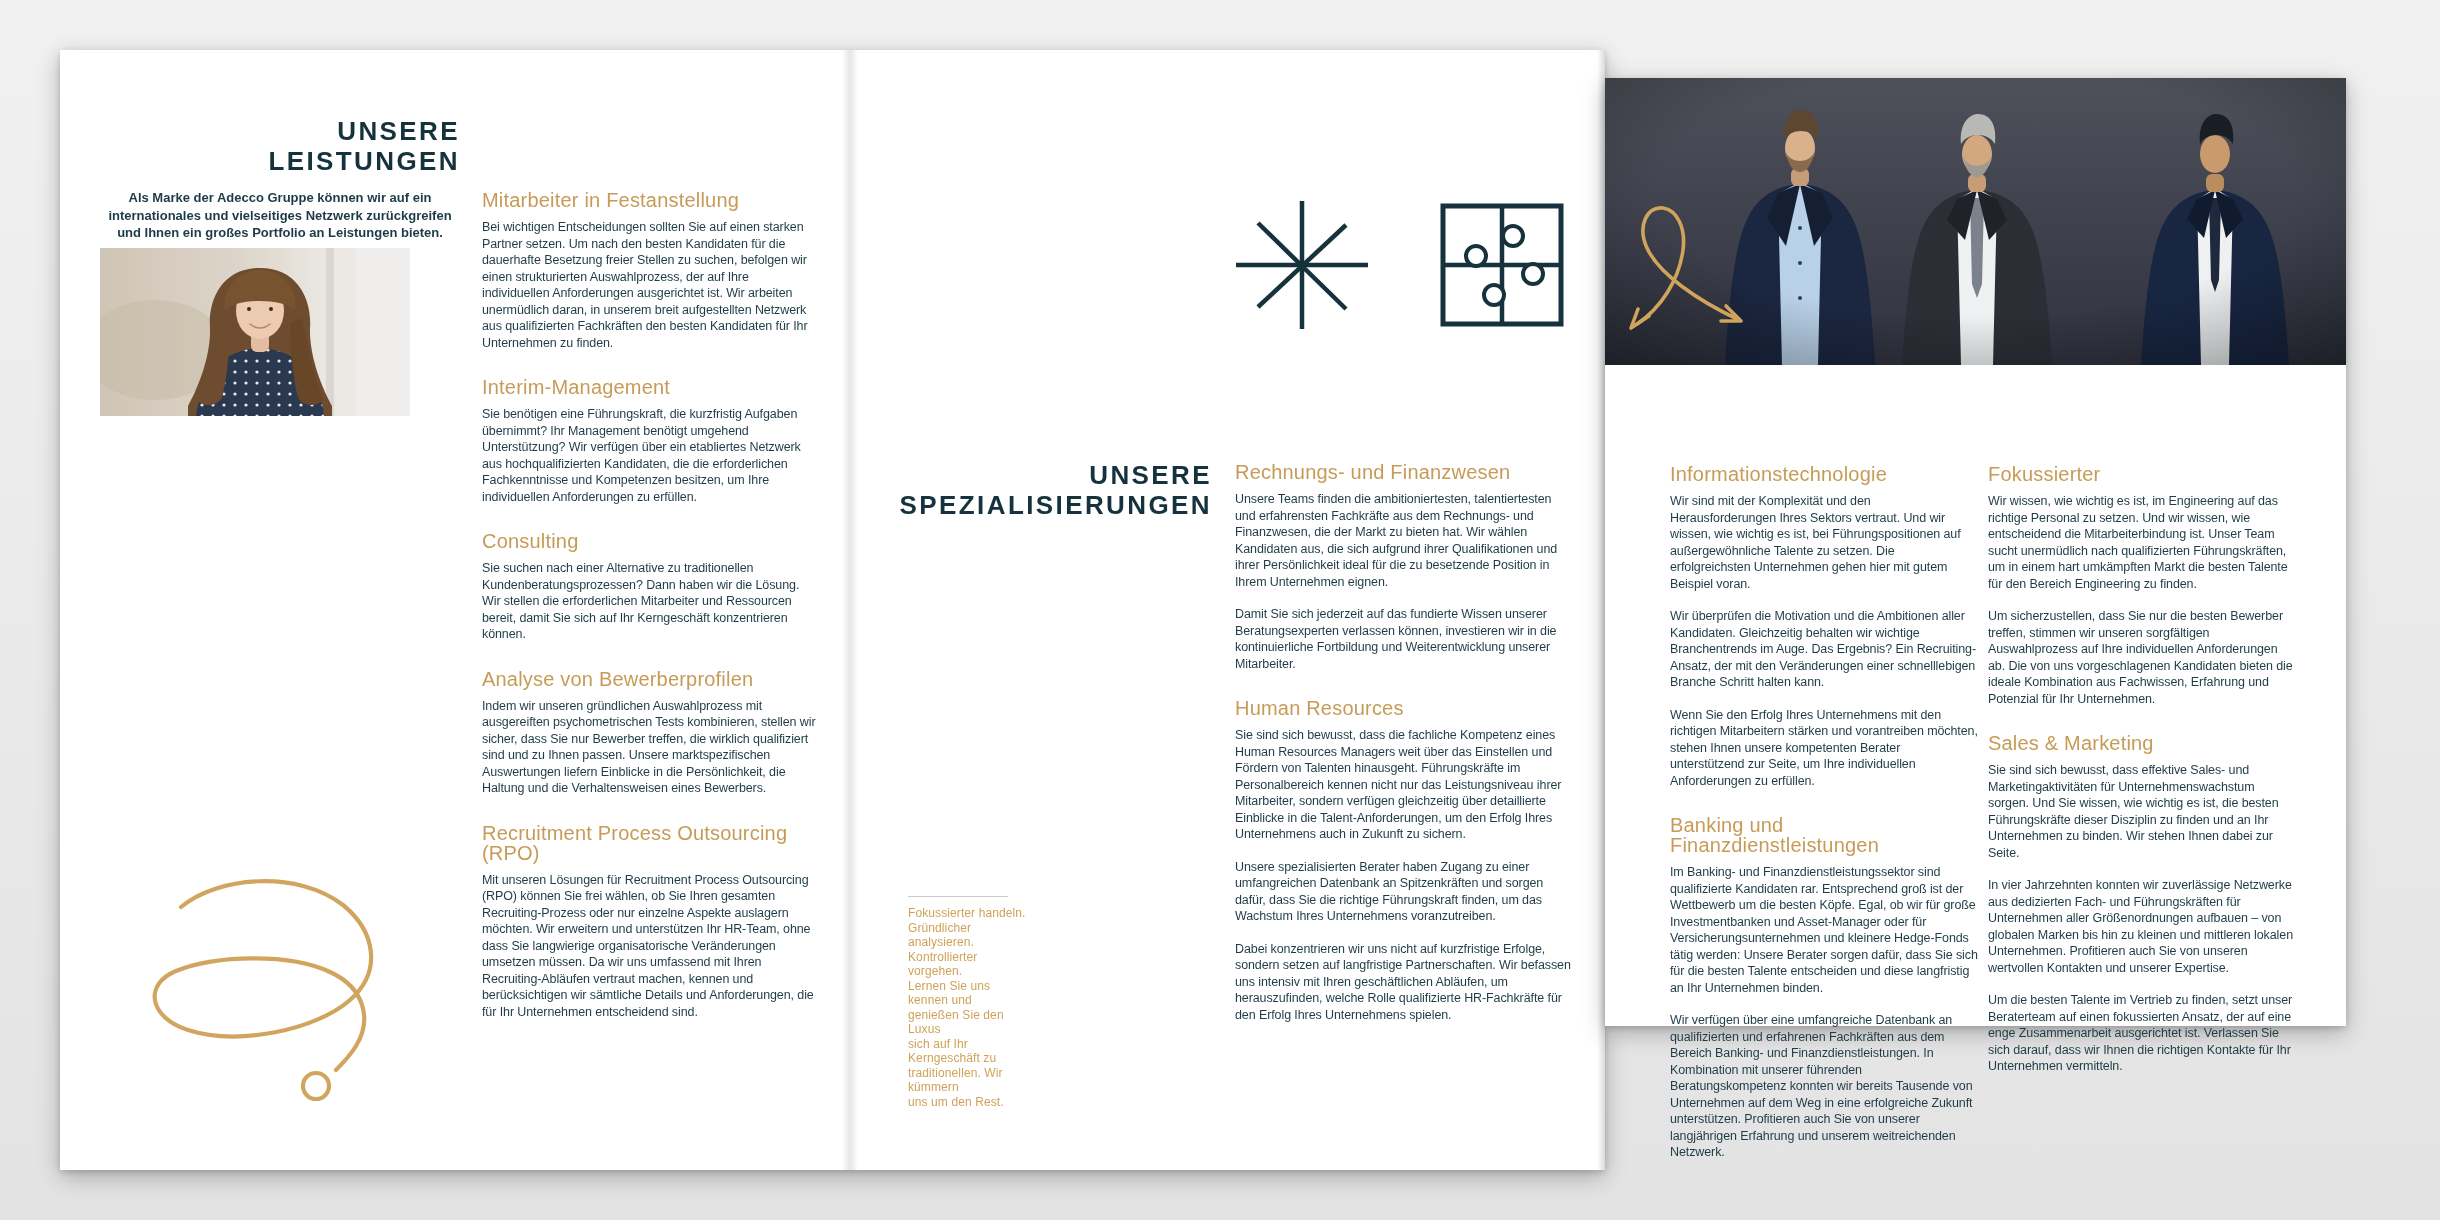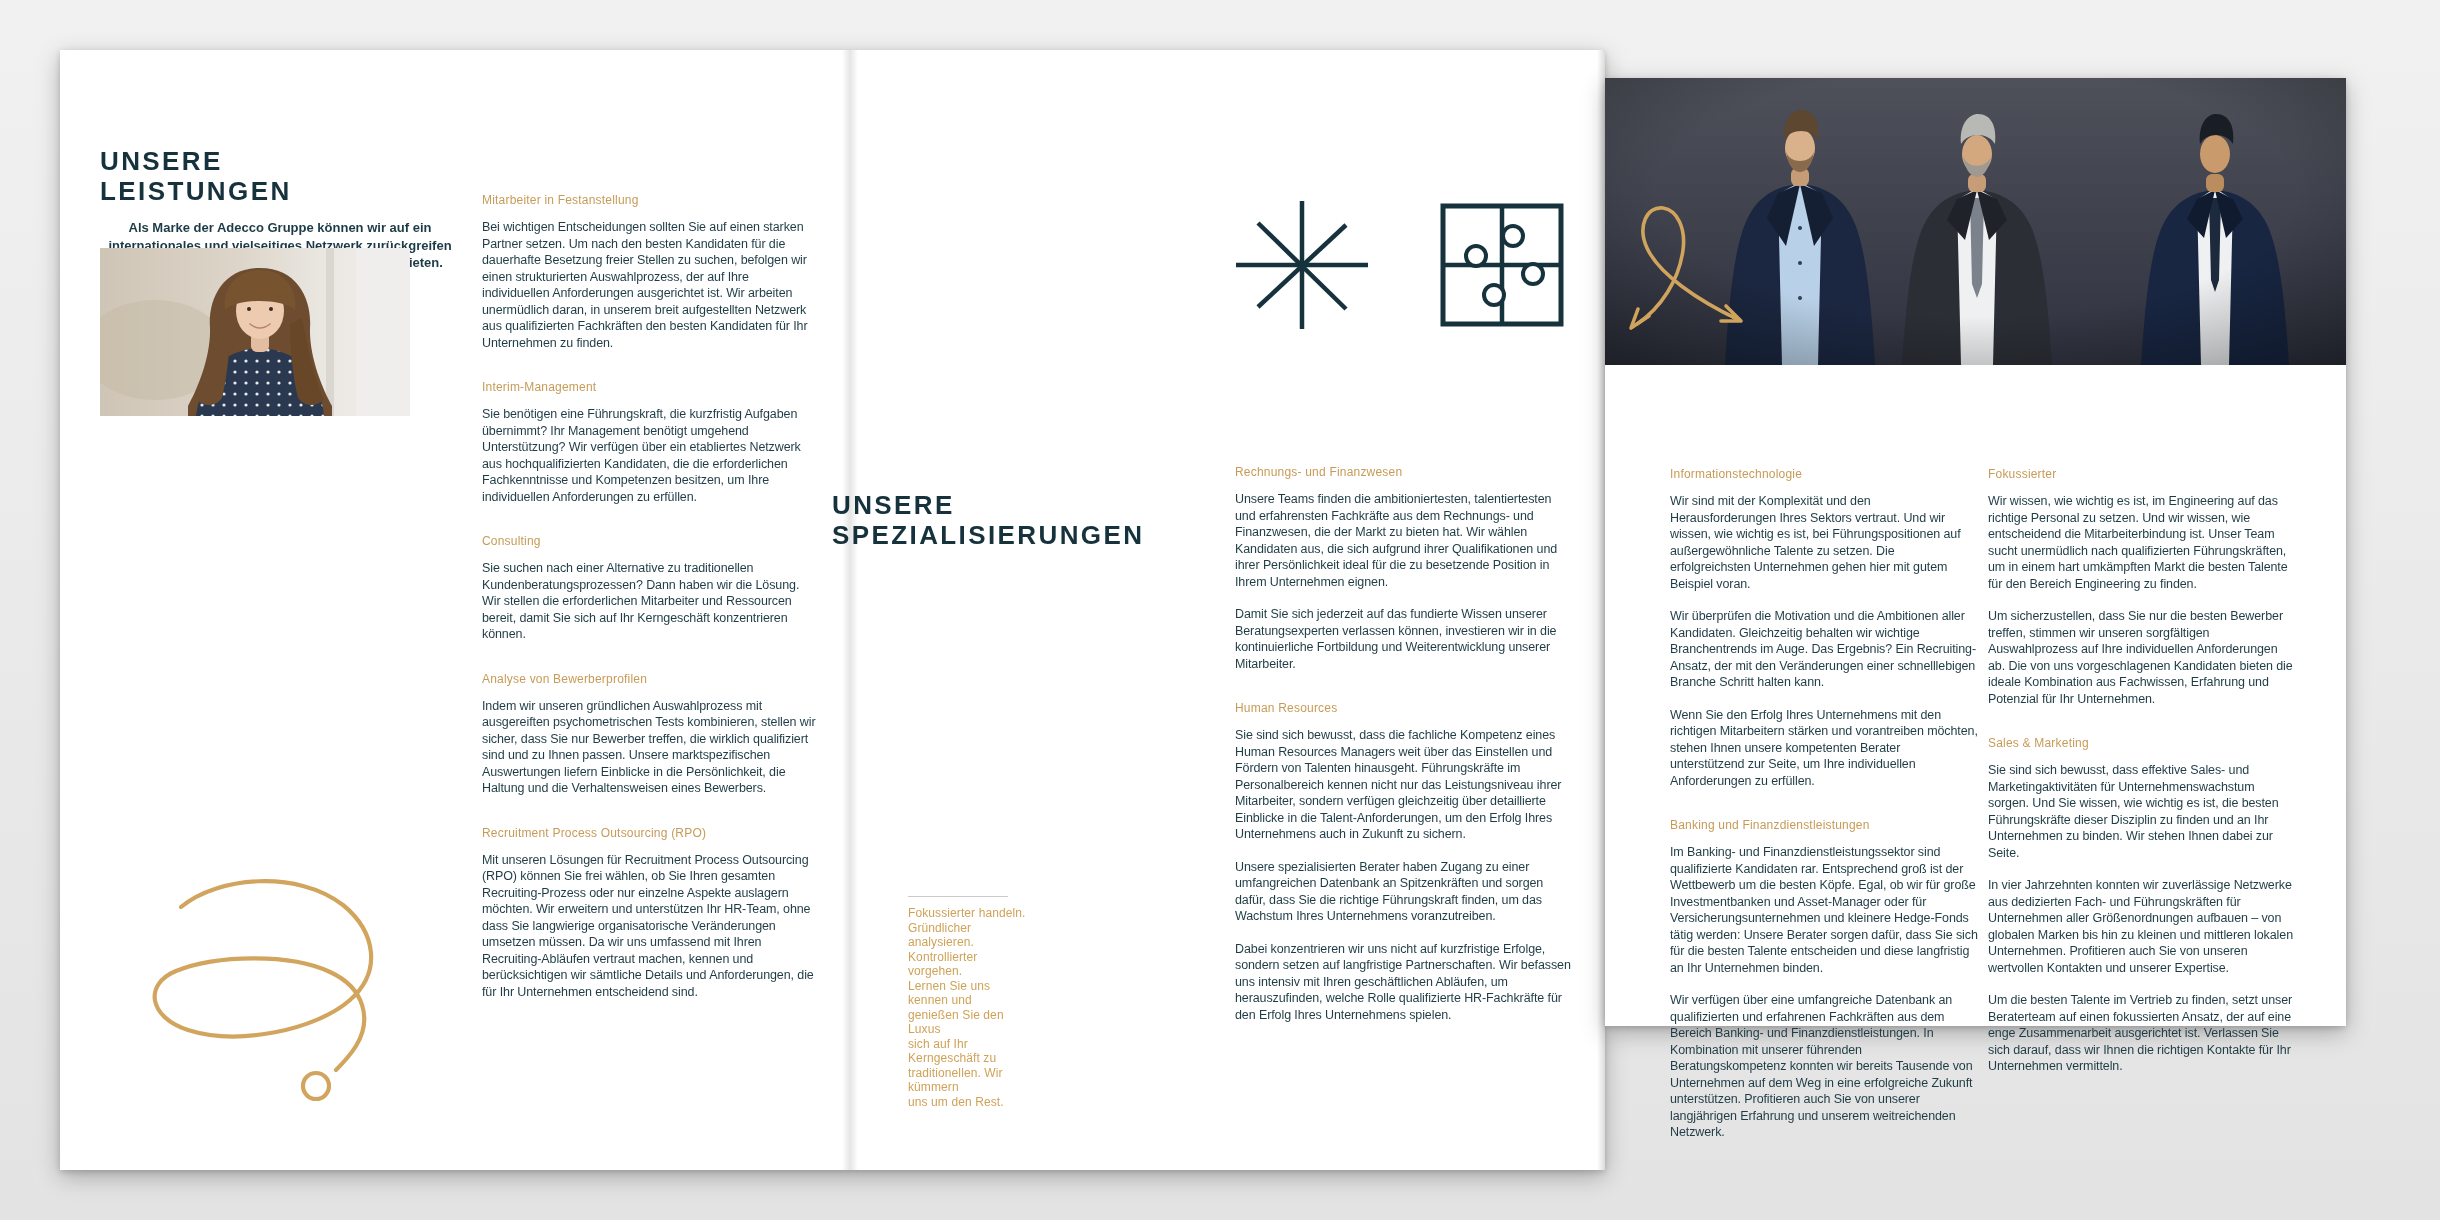--- a/index.html
+++ b/index.html
@@ -20,30 +20,30 @@
     position:absolute;top:0;bottom:0;width:16px;pointer-events:none;
     background:linear-gradient(to right,rgba(0,0,0,0),rgba(0,0,0,.10) 50%,rgba(0,0,0,0));
   }
   .fold-mid{left:782px;}
   .fold-right{left:1537px;width:8px;background:linear-gradient(to right,rgba(0,0,0,0),rgba(0,0,0,.14));}
 
   .abs{position:absolute;}
 
   .doc-title{
     font-weight:bold;font-size:26px;letter-spacing:2.4px;line-height:1.16;
-    color:#16323d;text-align:left;text-transform:uppercase;margin-top:30px;
+    color:#16323d;text-align:right;text-transform:uppercase;
   }
   .doc-intro{
     margin-top:13px;font-size:13px;font-weight:bold;line-height:1.34;
     color:#1d3b46;text-align:center;
   }
   .col{line-height:16.5px;}
   .sec{margin-bottom:26px;}
   .sec-h{
-    margin:0 0 9px 0;font-size:12px;font-weight:normal;letter-spacing:.2px;
+    margin:0 0 9px 0;font-size:20px;font-weight:normal;letter-spacing:.2px;
     color:#c79b57;line-height:20px;
   }
   .sec p{
     margin:0 0 16px 0;font-size:12.5px;letter-spacing:-.1px;
     line-height:16.5px;color:#1f3c46;
   }
   .sec p:last-child{margin-bottom:0;}
 
   .tagline{width:122px;}
   .tagline-rule{width:100px;height:1px;background:#cbcbcb;margin-bottom:9px;}

